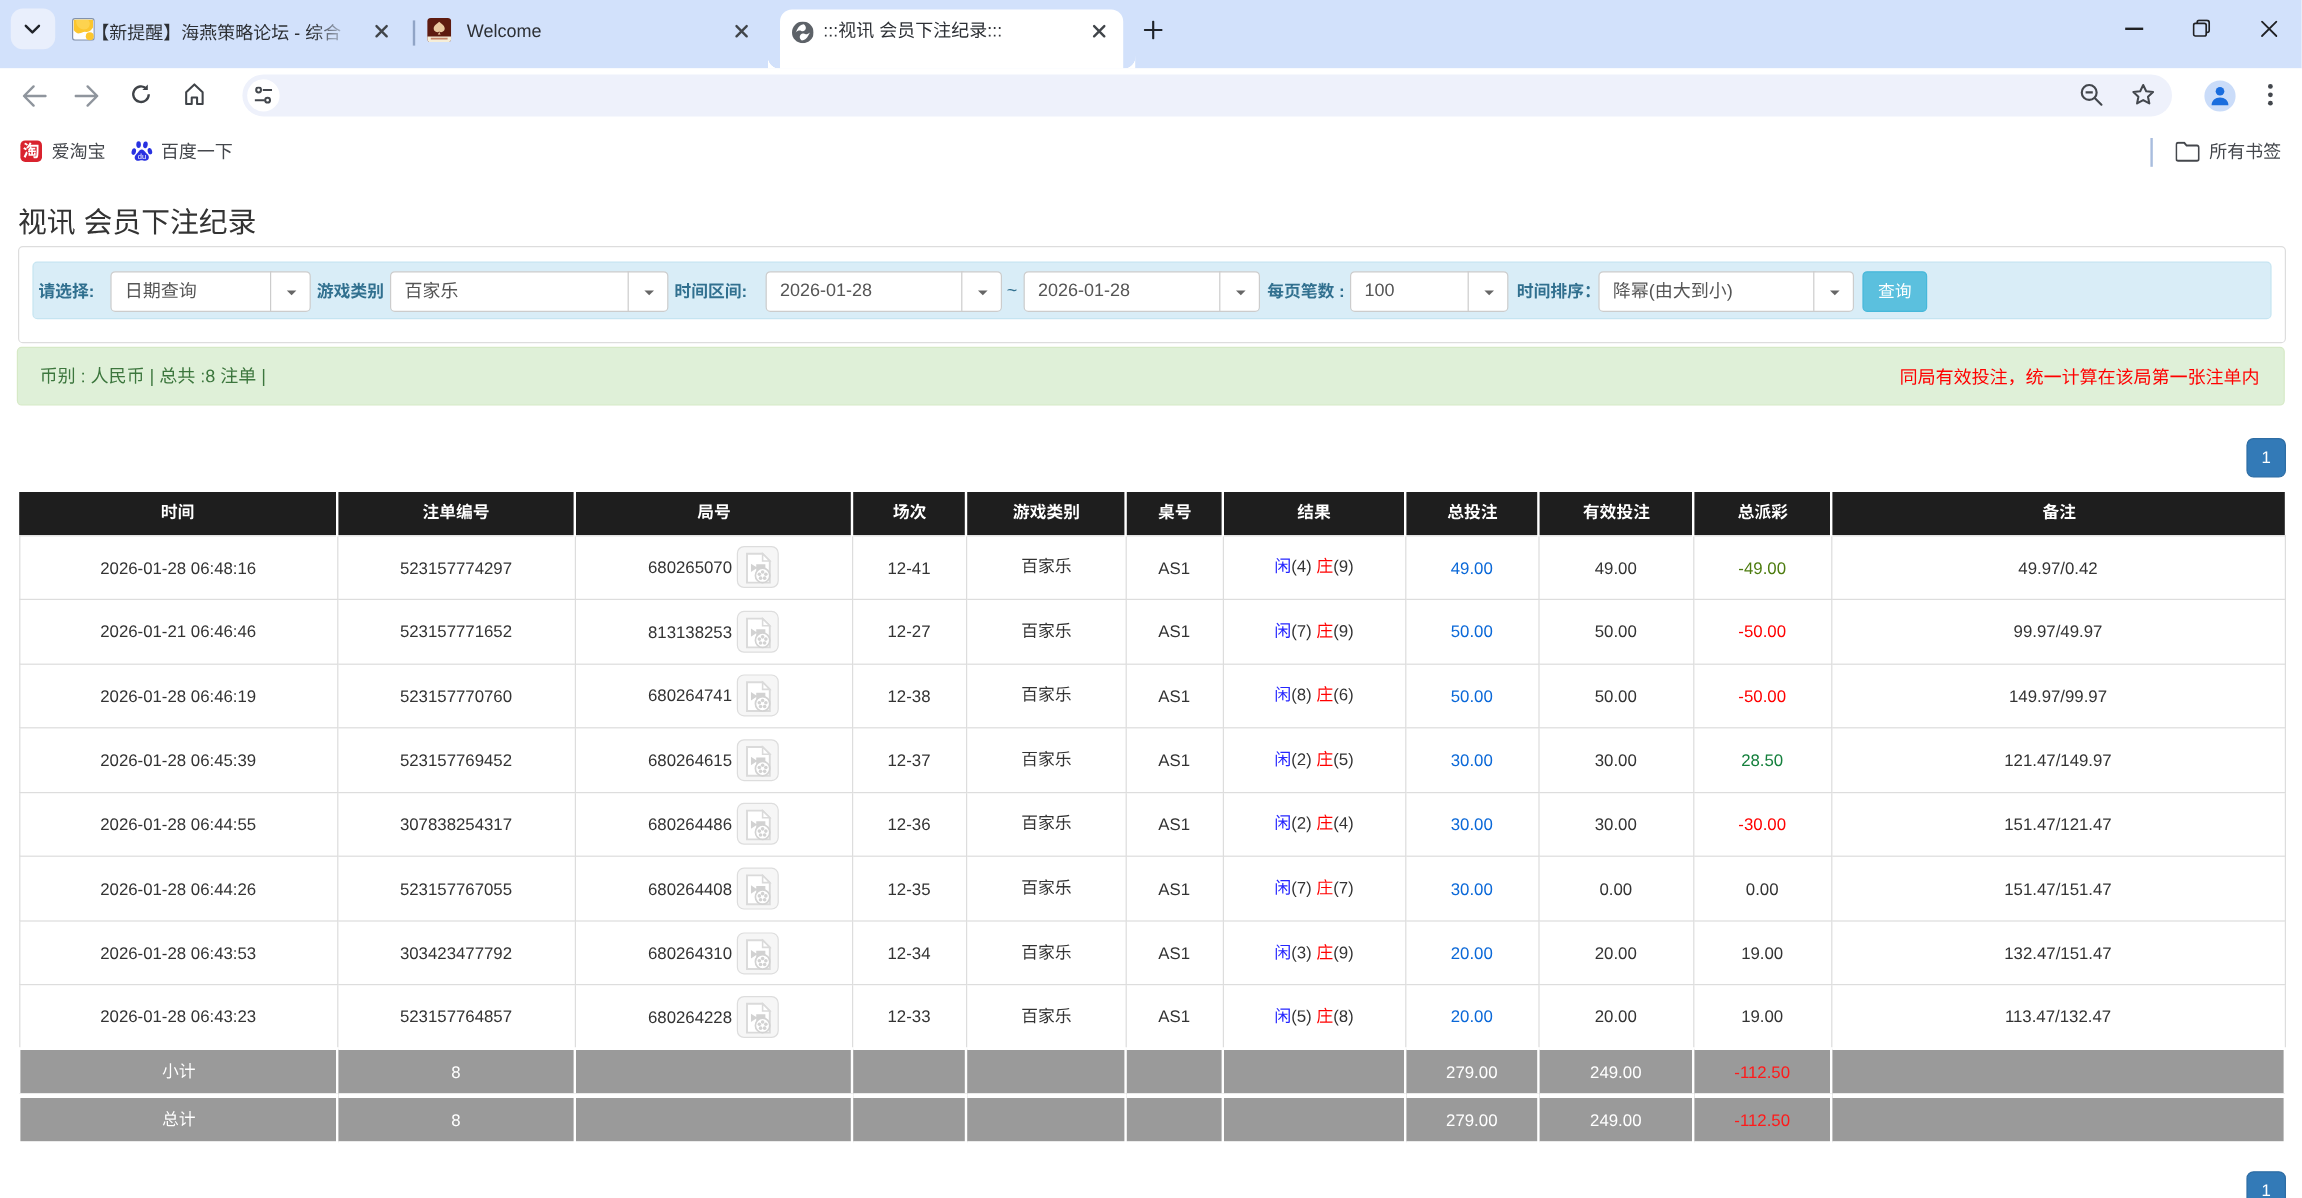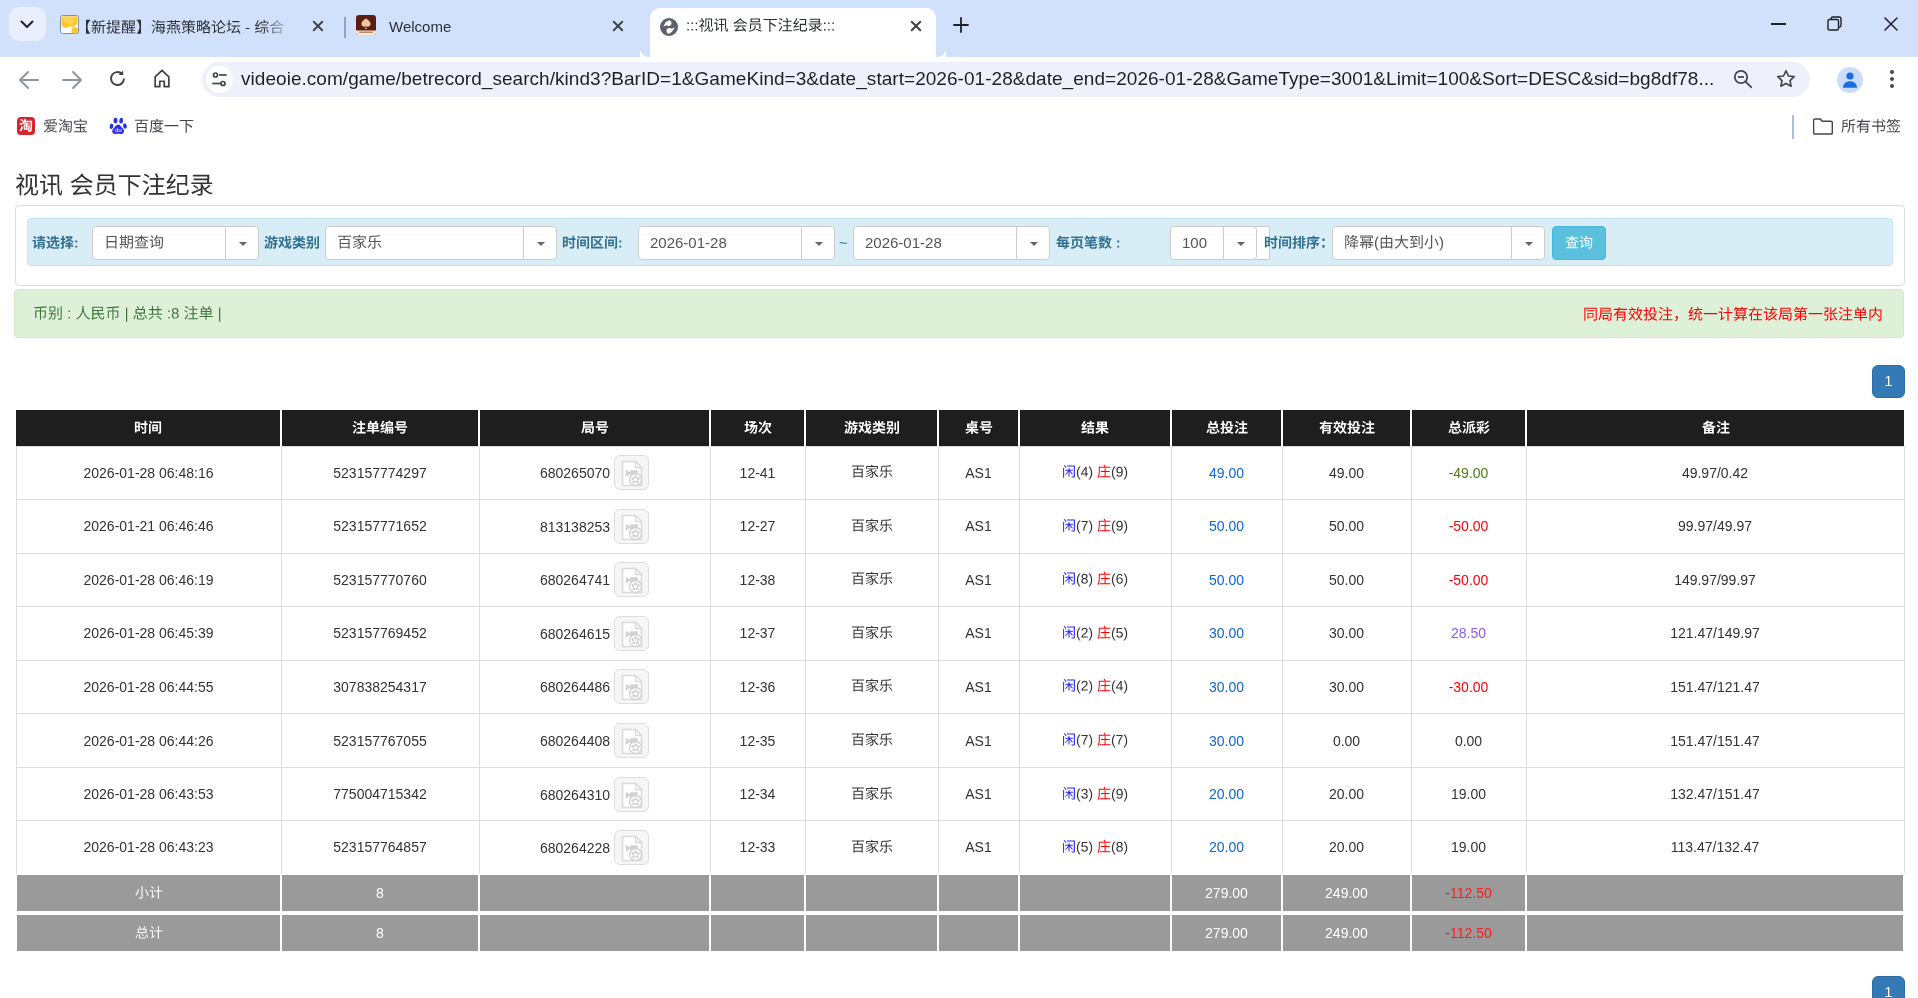--- a/index.html
+++ b/index.html
@@ -97,21 +97,20 @@
       <path d="M2.5 9L10.5 1.5L18.5 9V20.5h-5.4v-6.3h-5.2v6.3H2.5z" fill="none" stroke="#3f4348" stroke-width="2" stroke-linejoin="round"></path>
     </svg>
     <div class="abs" style="left:202px;top:5px;width:1608px;height:35px;background:#eef1fb;border-radius:17.5px"></div>
     <div class="abs" style="left:206px;top:9px;width:27px;height:27px;background:#fff;border-radius:50%"></div>
     <svg class="abs" style="left:212px;top:15px" width="15" height="15" viewBox="0 0 15 15">
       <circle cx="3.5" cy="3" r="2" fill="none" stroke="#43474d" stroke-width="1.7"></circle>
       <path d="M7 3h7.7" stroke="#43474d" stroke-width="1.7"></path>
       <circle cx="11" cy="11.5" r="2" fill="none" stroke="#43474d" stroke-width="1.7"></circle>
       <path d="M0.3 11.5H8.6" stroke="#43474d" stroke-width="1.7"></path>
     </svg>
-    <div class="abs" style="left:241px;top:11px;font-size:19px;color:#1d2126;letter-spacing:.042px;white-space:nowrap">videoie.com/game/betrecord_search/kind3?BarID=1&amp;GameKind=3&amp;date_start=2026-01-28&amp;date_end=2026-01-28&amp;GameType=3001&amp;Limit=100&amp;Sort=DESC&amp;sid=bg8df78...</div>
     <svg class="abs" style="left:1733px;top:12px" width="20" height="20" viewBox="0 0 20 20">
       <circle cx="8" cy="8" r="6.2" fill="none" stroke="#43474d" stroke-width="1.8"></circle>
       <path d="M5 8h6" stroke="#43474d" stroke-width="1.8"></path>
       <path d="M12.8 12.8l5.4 5.4" stroke="#43474d" stroke-width="1.8" stroke-linecap="round"></path>
     </svg>
     <svg class="abs" style="left:1776px;top:12px" width="20" height="20" viewBox="0 0 20 20">
       <path d="M10 1.8l2.5 5.2 5.7.7-4.2 3.9 1.1 5.6L10 14.4l-5.1 2.8 1.1-5.6-4.2-3.9 5.7-.7z" fill="none" stroke="#43474d" stroke-width="1.7" stroke-linejoin="round"></path>
     </svg>
     <div class="abs" style="left:1837px;top:10px;width:26px;height:26px;border-radius:50%;background:#cadcf9"></div>
     <svg class="abs" style="left:1842px;top:14px" width="16" height="18" viewBox="0 0 16 18">
@@ -179,21 +178,21 @@
     </div>
     <div class="dbtn" style="left:802px;top:78px"></div>
     <div class="abs" style="left:839px;top:85.5px;font-size:15px;color:#31708f">~</div>
     <div class="input" style="left:853px;top:78px;width:165px">
       <div style="position:absolute;left:11px;top:0;line-height:32px;font-size:15px;color:#555">2026-01-28</div>
     </div>
     <div class="dbtn" style="left:1017px;top:78px"></div>
     <svg style="position:absolute;left:1056px;top:86.8px;" class="t" width="64.6" height="17.5" viewBox="0 0 64.6 17.5">
       <use href="#mybs"></use>
     </svg>
-    <div class="input" style="left:1170px;top:78px;width:100px">
+    <div class="input" style="left:1125px;top:78px;width:100px">
       <div style="position:absolute;left:11px;top:0;line-height:32px;font-size:15px;color:#555">100</div>
     </div>
     <div class="dbtn" style="left:1224px;top:78px"></div>
     <svg style="position:absolute;left:1264px;top:86.8px;" class="t" width="70.0" height="17.5" viewBox="0 0 70.0 17.5">
       <use href="#sjpx"></use>
     </svg>
     <div class="input" style="left:1332px;top:78px;width:181px">
       <svg style="position:absolute;left:11px;top:7.1px;position:absolute" class="t" width="100.0" height="18.8" viewBox="0 0 100.0 18.8">
         <use href="#jiangmi"></use>
       </svg>
@@ -359,21 +358,21 @@
           <td>12-37</td>
           <td><svg class="t" width="42.0" height="17.5" viewBox="0 0 42.0 17.5">
               <use href="#bjl"></use>
             </svg></td>
           <td>AS1</td>
           <td><svg class="t" width="66.1" height="17.5" viewBox="0 0 66.1 17.5">
               <use href="#res3"></use>
             </svg></td>
           <td><span style="color:#0a68d8">30.00</span></td>
           <td>30.00</td>
-          <td><span style="color:#8b5cf6">28.50</span></td>
+          <td><span style="color:#15803d">28.50</span></td>
           <td>121.47/149.97</td>
         </tr>
         <tr class="data">
           <td>2026-01-28 06:44:55</td>
           <td>307838254317</td>
           <td><span style="vertical-align:middle">680264486</span><span class="vicon"><svg style="display:block;margin:4px auto 0" width="24" height="27" viewBox="0 0 24 27">
                 <path d="M2.5 1.5h13l6 6v18h-19z" fill="#fff" stroke="#dadada" stroke-width="1.6"></path>
                 <path d="M15.5 1.5v6h6z" fill="#fff" stroke="#dadada" stroke-width="1.3"></path>
                 <path d="M10.2 12.6l-4.4-2.9v7l4.4-2.9v3.5h7.6v-7h-7.6z" fill="#d2d2d2"></path>
                 <circle cx="15.5" cy="19.5" r="6" fill="#fff" stroke="#d2d2d2" stroke-width="1.4"></circle>
@@ -418,21 +417,21 @@
           <td><svg class="t" width="66.1" height="17.5" viewBox="0 0 66.1 17.5">
               <use href="#res5"></use>
             </svg></td>
           <td><span style="color:#0a68d8">30.00</span></td>
           <td>0.00</td>
           <td><span style="color:#333">0.00</span></td>
           <td>151.47/151.47</td>
         </tr>
         <tr class="data">
           <td>2026-01-28 06:43:53</td>
-          <td>775004715342</td>
+          <td>303423477792</td>
           <td><span style="vertical-align:middle">680264310</span><span class="vicon"><svg style="display:block;margin:4px auto 0" width="24" height="27" viewBox="0 0 24 27">
                 <path d="M2.5 1.5h13l6 6v18h-19z" fill="#fff" stroke="#dadada" stroke-width="1.6"></path>
                 <path d="M15.5 1.5v6h6z" fill="#fff" stroke="#dadada" stroke-width="1.3"></path>
                 <path d="M10.2 12.6l-4.4-2.9v7l4.4-2.9v3.5h7.6v-7h-7.6z" fill="#d2d2d2"></path>
                 <circle cx="15.5" cy="19.5" r="6" fill="#fff" stroke="#d2d2d2" stroke-width="1.4"></circle>
                 <circle cx="15.5" cy="16.7" r="1.5" fill="#d2d2d2"></circle>
                 <circle cx="18.2" cy="18.6" r="1.5" fill="#d2d2d2"></circle>
                 <circle cx="17.2" cy="21.8" r="1.5" fill="#d2d2d2"></circle>
                 <circle cx="13.8" cy="21.8" r="1.5" fill="#d2d2d2"></circle>
                 <circle cx="12.8" cy="18.6" r="1.5" fill="#d2d2d2"></circle>

